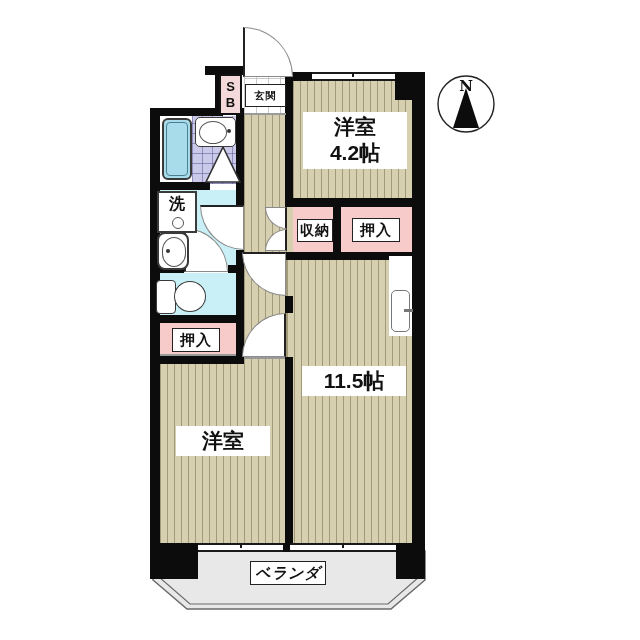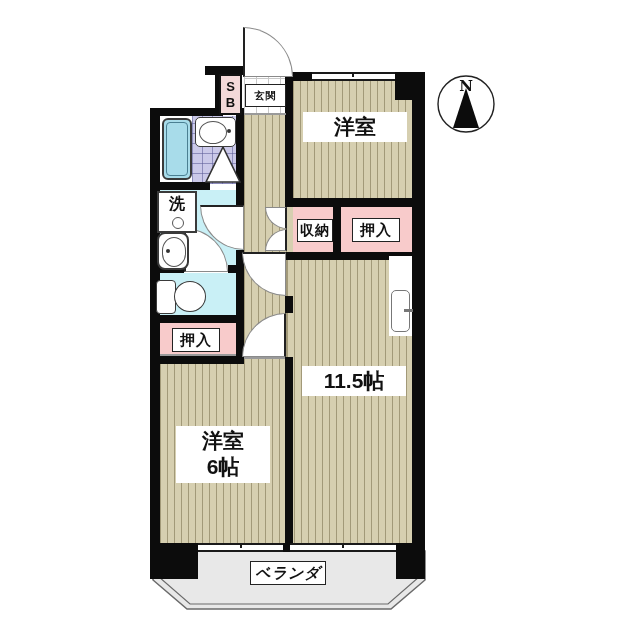--- a/index.html
+++ b/index.html
@@ -152,27 +152,27 @@
   </div>
 
   <div class="tag" style="left:245px;top:84px;width:41px;height:23px;font-size:10px;">玄関</div>
   <div class="tag" style="left:297px;top:219px;width:36px;height:23px;">収納</div>
   <div class="tag" style="left:352px;top:218px;width:48px;height:24px;font-size:15px;">押入</div>
   <div class="tag" style="left:172px;top:328px;width:48px;height:24px;font-size:15px;">押入</div>
   <div class="tag" style="left:250px;top:561px;width:76px;height:24px;font-size:15px;font-style:italic;">ベランダ</div>
 
   <div class="roomlabel" style="left:303px;top:112px;width:96px;">
     <div>洋室</div>
+    <div>4.2帖</div>
   </div>
   <div class="roomlabel" style="left:302px;top:366px;width:96px;">
     <div>11.5帖</div>
   </div>
   <div class="roomlabel" style="left:176px;top:426px;width:86px;">
     <div>洋室</div>
-    <div>6帖</div>
   </div>
 
   <svg class="abs" style="left:436px;top:74px;" width="60" height="60" viewBox="0 0 60 60">
     <circle cx="30" cy="30" r="28" fill="#ffffff" stroke="#222" stroke-width="1.4"></circle>
     <text x="30" y="17" text-anchor="middle" font-size="15" font-weight="bold" font-family="DejaVu Serif, serif" fill="#111">N</text>
     <polygon points="30,14 17,54 43,54" fill="#0c0c0c"></polygon>
   </svg>
 
 </div>
 

